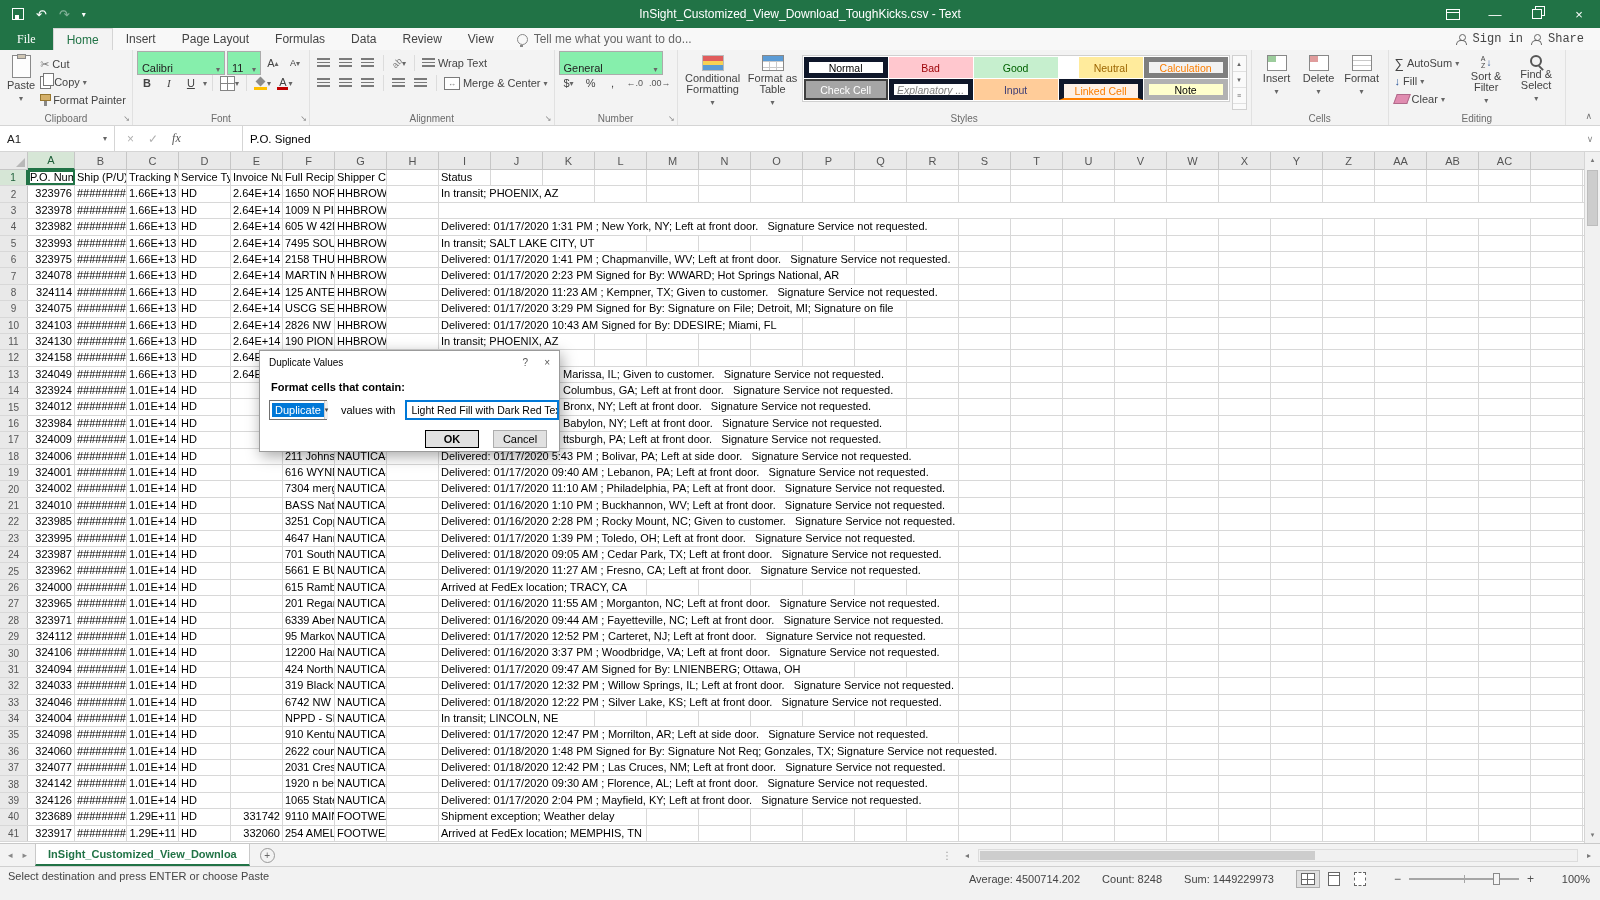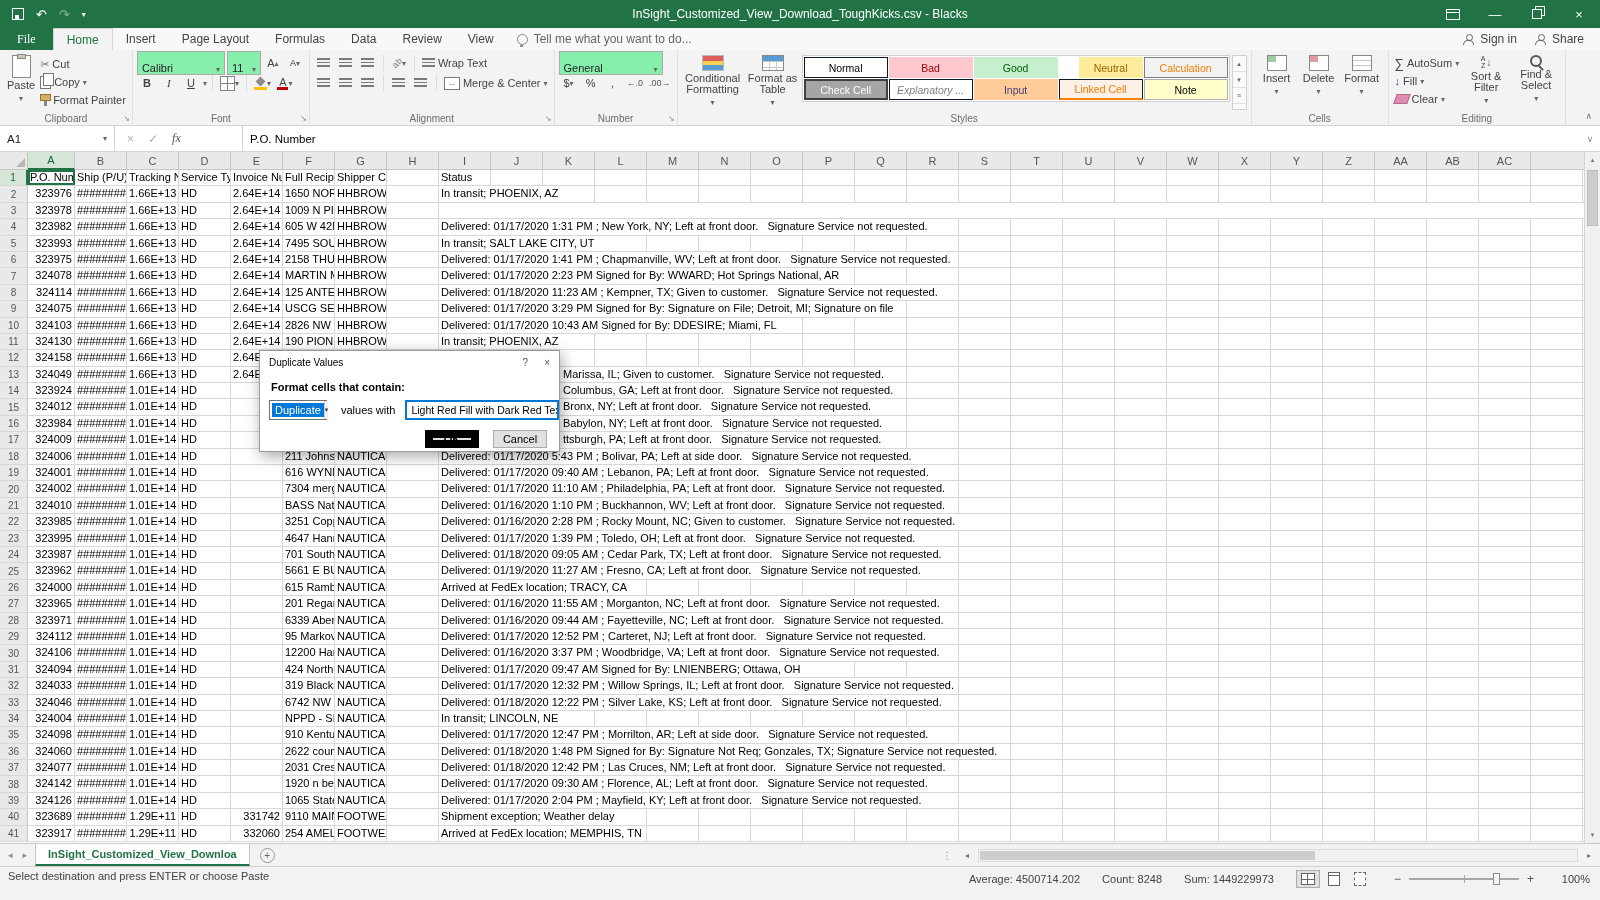--- a/index.html
+++ b/index.html
@@ -24,21 +24,21 @@
   .i-restore::after{content:"";position:absolute;left:-1px;top:-1px;width:8px;height:8px;background:#217346;border:1px solid #fff;}
 
   
   .tabrow{position:absolute;left:0;top:28px;width:100%;height:22px;background:#f8f8f8;display:flex;align-items:stretch;font-size:12px;color:#444;}
   .tab{padding:0 13px;display:flex;align-items:center;}
   .tab.file{background:#217346;color:#fff;padding:0 17px;font-family:Liberation Serif, serif;}
   .tab.active{background:#f3f3f3;color:#217346;border:1px solid #d5d5d5;border-bottom:none;}
   .tellme{display:flex;align-items:center;gap:6px;color:#666;padding:0 10px;font-size:12px;}
   .i-bulb{width:9px;height:9px;border:1px solid #888;border-radius:50%;position:relative;display:inline-block;}
   .i-bulb::after{content:"";position:absolute;left:2px;bottom:-3px;width:3px;height:2px;background:#888;}
-  .rightacct{margin-left:auto;display:flex;align-items:center;gap:18px;padding-right:16px;color:#444;}
+  .rightacct{margin-left:auto;display:flex;align-items:center;gap:8px;padding-right:16px;color:#444;font-family:Liberation Mono, monospace;}
   .acct{display:flex;align-items:center;gap:6px;}
   .i-person{width:11px;height:11px;position:relative;display:inline-block;}
   .i-person::before{content:"";position:absolute;left:3px;top:0;width:5px;height:5px;border:1px solid #666;border-radius:50%;}
   .i-person::after{content:"";position:absolute;left:0;bottom:0;width:9px;height:4px;border:1px solid #666;border-bottom:none;border-radius:5px 5px 0 0;}
 
   
   .ribbon{position:absolute;left:0;top:50px;width:100%;height:76px;background:#f3f3f3;border-bottom:1px solid #d5d5d5;display:flex;font-size:11px;color:#444;box-sizing:border-box;}
   .group{position:relative;display:flex;padding:3px 4px 15px 4px;border-right:1px solid #e1e1e1;}
   .glabel{position:absolute;bottom:1px;left:0;right:0;text-align:center;font-size:10px;color:#6b6b6b;}
   .launcher{position:absolute;right:2px;bottom:2px;font-size:8px;color:#888;line-height:8px;}
@@ -68,21 +68,21 @@
   .i-fill::after{content:"";position:absolute;bottom:0;left:0;width:13px;height:3px;background:#ffc000;}
   .i-fc{display:flex;flex-direction:column;align-items:center;line-height:10px;}
   .i-fc .bar{width:11px;height:3px;background:#c00000;}
   .i-bars{width:13px;height:11px;background:repeating-linear-gradient(to bottom,#7a7a7a 0 1.5px,transparent 1.5px 3.6px);display:inline-block;}
   .i-orient{font-size:9px;color:#7a7a7a;transform:rotate(-45deg);display:inline-block;}
   .i-merge{width:14px;height:11px;border:1px solid #7a7a7a;background:#fff;font-size:8px;color:#7a7a7a;display:flex;align-items:center;justify-content:center;}
   .numtiny{font-size:9px;color:#555;}
   .i-cf{width:20px;height:18px;border:1px solid #bbb;background:linear-gradient(#e05c5c 0 33%,#f7d154 33% 66%,#5b9bd5 66% 100%);}
   .i-ft{width:20px;height:18px;border:1px solid #888;background:linear-gradient(#5b9bd5 0 5px,transparent 5px) no-repeat,repeating-linear-gradient(to bottom,transparent 0 5px,#c9c9c9 5px 6px),repeating-linear-gradient(to right,transparent 0 6px,#c9c9c9 6px 7px),#fff;}
   .gal{display:grid;grid-template-columns:repeat(5,84px);grid-auto-rows:21px;gap:1px;background:#fff;border:1px solid #d0d0d0;padding:1px;align-self:flex-start;margin-top:2px;}
-  .gi{display:flex;align-items:center;justify-content:center;font-size:10.5px;color:#000;border:1px solid #0f172a;background:#fff;box-sizing:border-box;overflow:hidden;white-space:nowrap;}
+  .gi{display:flex;align-items:center;justify-content:center;font-size:10.5px;color:#000;border:5px solid #0f172a;background:#fff;box-sizing:border-box;overflow:hidden;white-space:nowrap;}
   .gi.bad{background:#ffc7ce;color:#9c0006;border-color:#ffc7ce;}
   .gi.good{background:#c6efce;color:#006100;border-color:#c6efce;}
   .gi.neutral{background:#ffeb9c;color:#9c6500;border-color:#ffeb9c;margin-left:20px;}
   .gi.calc{background:#f2f2f2;color:#fa7d00;border-color:#7f7f7f;}
   .gi.check{background:#a5a5a5;color:#fff;border:2px solid #3f3f3f;}
   .gi.expl{color:#7f7f7f;font-style:italic;}
   .gi.input{background:#ffcc99;color:#3f3f76;border-color:#ffcc99;}
   .gi.linked{background:#fdf0e6;color:#fa7d00;border-bottom:2px solid #ff8001;}
   .gi.note{background:#ffffcc;border-color:#b2b2b2;}
   .galscroll{display:flex;flex-direction:column;justify-content:flex-start;margin-left:2px;margin-top:2px;border:1px solid #d0d0d0;background:#fafafa;}
@@ -175,35 +175,35 @@
   .dtbtns{margin-left:auto;display:flex;align-items:center;gap:16px;color:#555;}
   .dlabel{padding:8px 11px 0 11px;font-weight:bold;font-size:11px;}
   .dcontrols{display:flex;align-items:center;padding:7px 0 0 9px;gap:0;}
   .ddl{width:58px;height:20px;border:1px solid #707070;background:#fff;display:flex;align-items:center;box-sizing:border-box;}
   .ddl .seltxt{background:#0078d7;color:#fff;padding:1px 3px;margin-left:2px;font-size:11px;white-space:nowrap;}
   .ddl .da{margin-left:auto;width:14px;text-align:center;font-size:7px;color:#444;border-left:1px solid #d0d0d0;background:#f0f0f0;align-self:stretch;display:flex;align-items:center;justify-content:center;}
   .dmid{padding:0 10px 0 14px;font-size:11px;white-space:nowrap;}
   .ddr{width:158px;height:20px;border:2px solid #0078d7;background:#fff;display:flex;align-items:center;box-sizing:border-box;padding-left:4px;font-size:10.5px;white-space:nowrap;overflow:hidden;}
   .dbtns{display:flex;justify-content:flex-end;gap:14px;padding:10px 12px 0 0;}
   .dbtn{width:54px;height:18px;display:flex;align-items:center;justify-content:center;font-size:11px;background:#e1e1e1;border:1px solid #adadad;box-sizing:border-box;}
-  .dbtn.def{border:8px solid #000000;font-weight:bold;}
+  .dbtn.def{border:1px solid #000000;font-weight:bold;}
 </style>
 </head>
 <body>
 
 <div class="app">
 
   <div class="titlebar">
     <div class="qat">
       <span class="i-save"></span>
       <span class="gl">↶</span>
       <span class="gl dim">↷</span>
       <span class="gl qarr">▾</span>
     </div>
-    <div class="title">InSight_Customized_View_Download_ToughKicks.csv - Blacks</div>
+    <div class="title">InSight_Customized_View_Download_ToughKicks.csv - Text</div>
     <div class="winbtns">
       <div class="winbtn">
           <span class="i-ribopt"></span>
         </div>
       <div class="winbtn">—</div>
       <div class="winbtn">
           <span class="i-restore"></span>
         </div>
       <div class="winbtn">×</div>
     </div>
@@ -477,21 +477,21 @@
   <div class="fbar">
     <div class="namebox">
       <span>A1</span>
       <span class="carr">▾</span>
     </div>
     <div class="fxicons">
       <span class="gray">×</span>
       <span class="gray">✓</span>
       <span class="fx">fx</span>
     </div>
-    <div class="fcontent">P.O. Number</div>
+    <div class="fcontent">P.O. Signed</div>
     <div class="fexpand">∨</div>
   </div>
 
   <div class="grid">
     <div class="corner"></div>
     <div class="colhdrs">
         <div class="colh wa selh">A</div>
         <div class="colh w">B</div>
         <div class="colh w">C</div>
         <div class="colh w">D</div>

